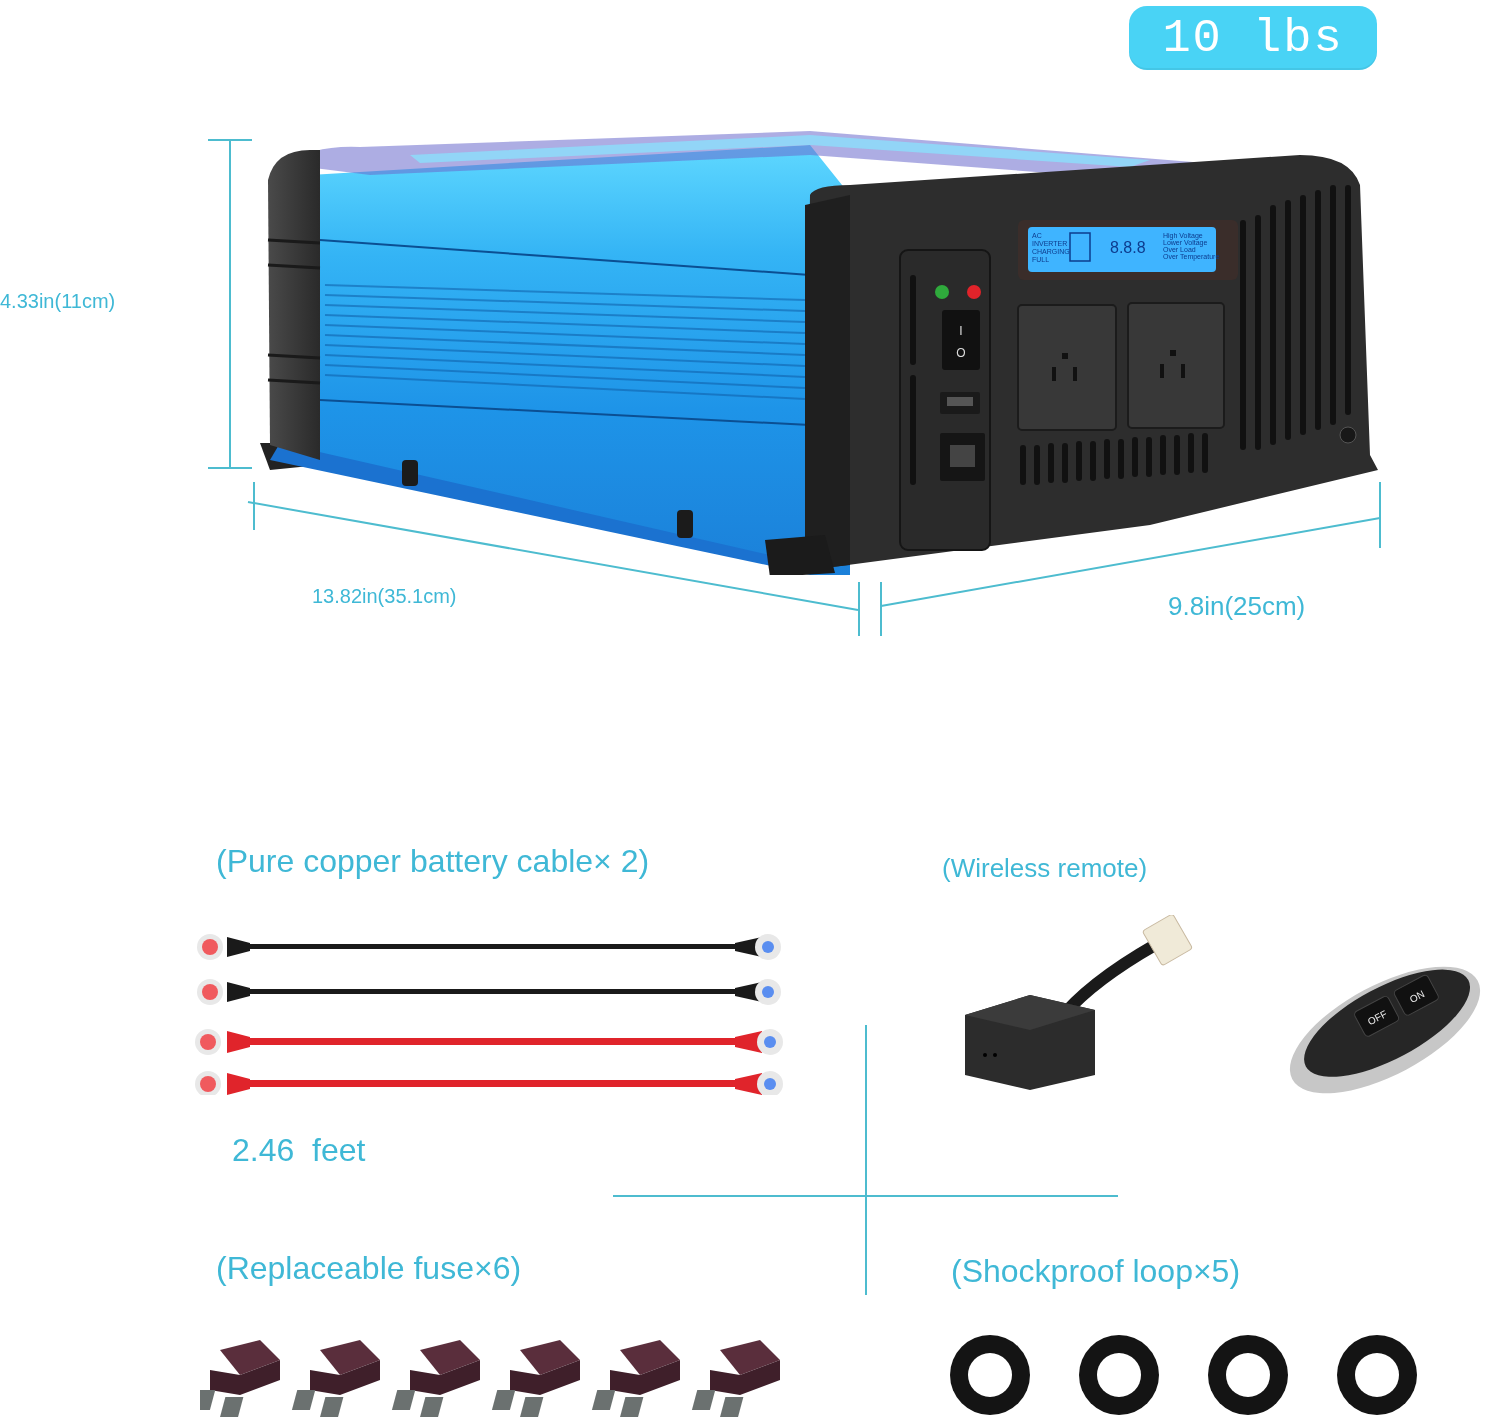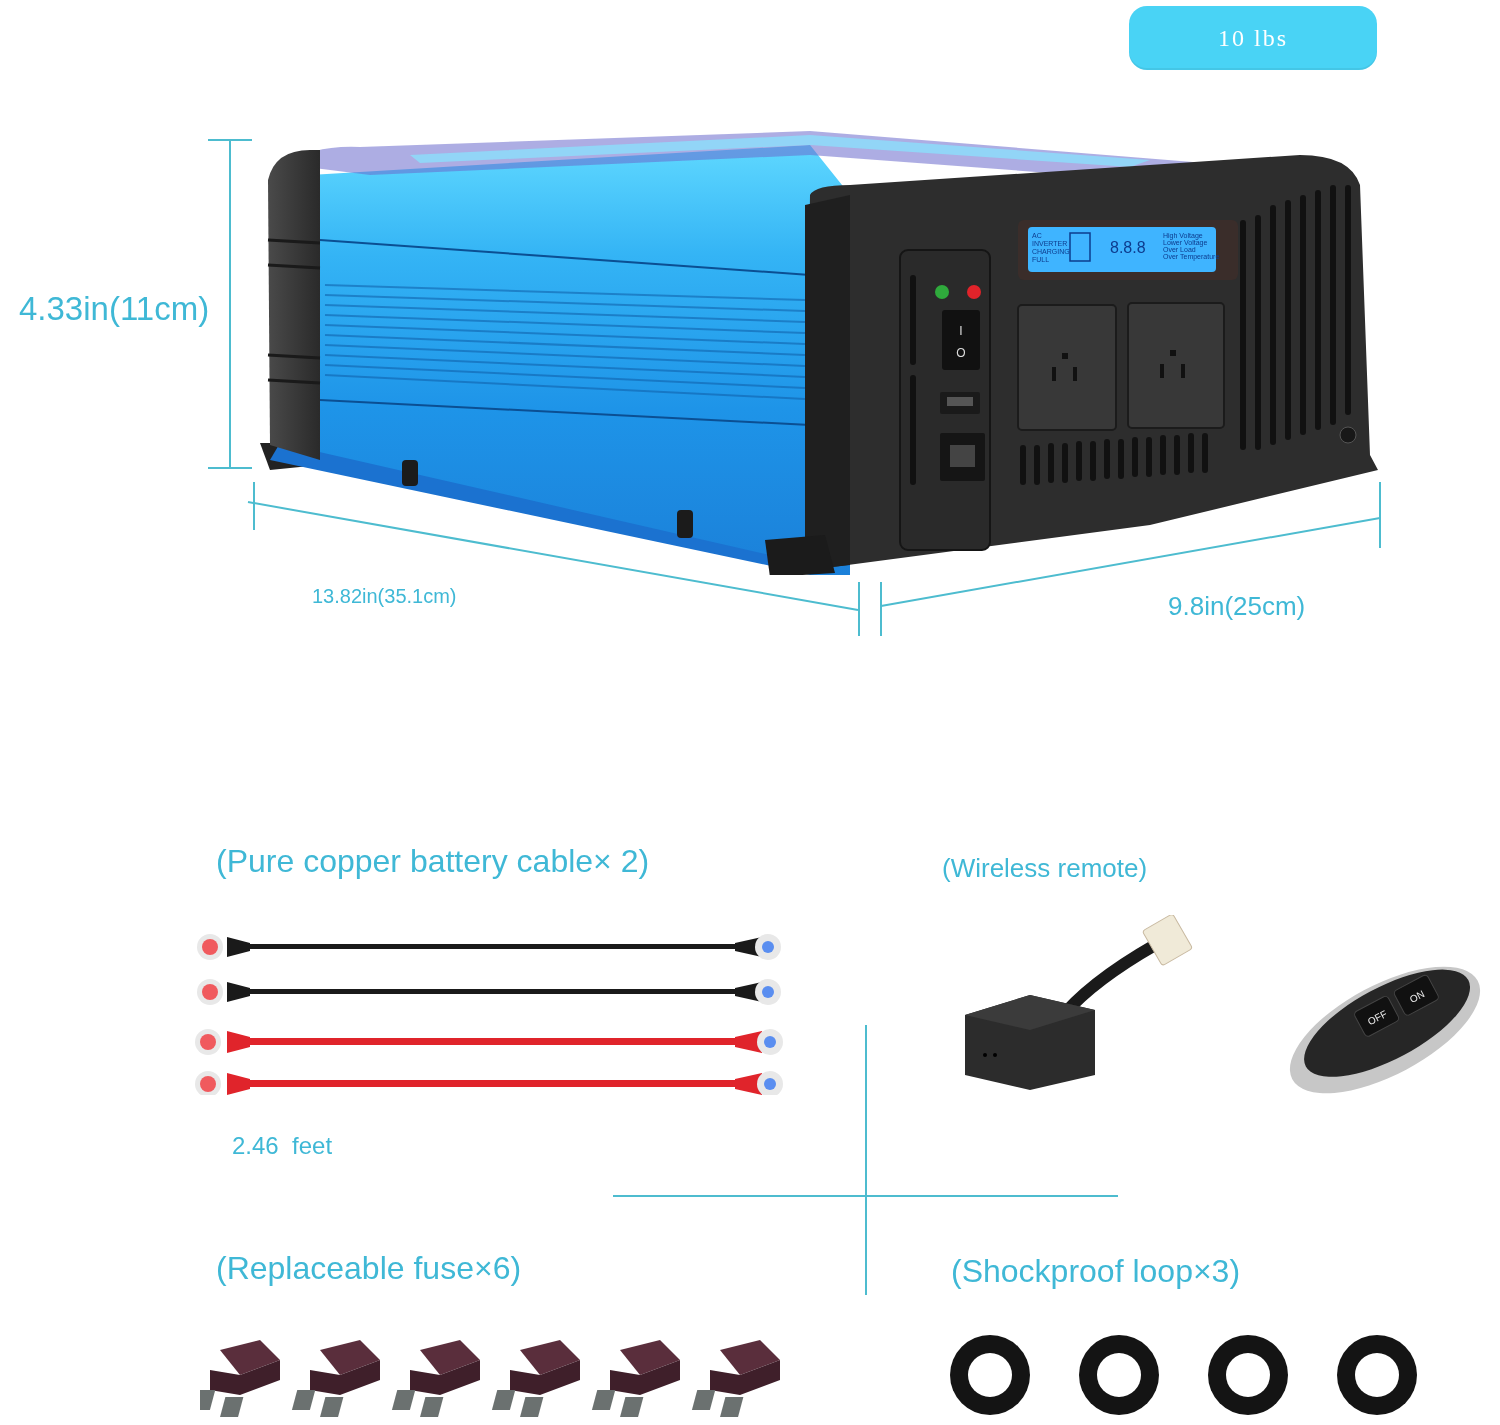--- a/index.html
+++ b/index.html
@@ -6,36 +6,36 @@
   body { width: 1500px; height: 1425px; position: relative; overflow: hidden;
          font-family: "Liberation Sans", sans-serif; }
   .abs { position: absolute; }
   .label { color: #3fb8d6; font-family: "Liberation Sans", sans-serif; white-space: nowrap; }
   .line { position: absolute; background: #4dbccf; }
 
   
   .badge { left: 1129px; top: 6px; width: 248px; height: 64px; border-radius: 18px;
            background: #49d3f5; box-shadow: inset 0 -2px 0 rgba(0,0,0,0.06);
            display: flex; align-items: center; justify-content: center; }
-  .badge span { font-family: Liberation Serif, serif; color: #ffffff; font-size: 24px; letter-spacing: 2px; }
+  .badge span { font-family: Liberation Mono, monospace; color: #ffffff; font-size: 47px; letter-spacing: 2px; }
 
   
   .inverter { left: 250px; top: 125px; width: 1130px; height: 450px; }
 </style>
 </head>
 <body>
 
 <div class="abs badge">
   <span>10 lbs</span>
 </div>
 
 <div class="line" style="left:208px;top:139px;width:44px;height:2px;"></div>
 <div class="line" style="left:229px;top:140px;width:2px;height:328px;"></div>
 <div class="line" style="left:208px;top:467px;width:44px;height:2px;"></div>
-<div class="abs label" style="left:0px;top:290px;font-size:33px;padding-left:19px;">4.33in(11cm)</div>
+<div class="abs label" style="left:0px;top:290px;font-size:20px;">4.33in(11cm)</div>
 
 <svg class="abs" style="left:240px;top:470px;" width="1160" height="180">
   <line x1="14" y1="12" x2="14" y2="60" stroke="#4dbccf" stroke-width="2"></line>
   <line x1="8" y1="32" x2="618" y2="140" stroke="#4dbccf" stroke-width="2"></line>
   <line x1="619" y1="112" x2="619" y2="166" stroke="#4dbccf" stroke-width="2"></line>
   <line x1="641" y1="112" x2="641" y2="166" stroke="#4dbccf" stroke-width="2"></line>
   <line x1="641" y1="136" x2="1140" y2="48" stroke="#4dbccf" stroke-width="2"></line>
   <line x1="1140" y1="12" x2="1140" y2="78" stroke="#4dbccf" stroke-width="2"></line>
 </svg>
 <div class="abs label" style="left:312px;top:585px;font-size:20px;">13.82in(35.1cm)</div>
@@ -200,21 +200,21 @@
 
     <circle cx="18" cy="159" r="13" fill="#e8e8e8"></circle>
       <circle cx="18" cy="159" r="8" fill="#f05a5e"></circle>
     <path d="M37 148 L60 154 L60 164 L37 170 Z" fill="#e0242b"></path>
     <rect x="55" y="155" width="500" height="7" fill="#e0242b"></rect>
     <path d="M545 154 L572 148 L572 170 L545 164 Z" fill="#e0242b"></path>
     <circle cx="580" cy="159" r="13" fill="#e8e8e8"></circle>
       <circle cx="580" cy="159" r="6" fill="#5a8ef0"></circle>
   </g>
 </svg>
-<div class="abs label" style="left:232px;top:1132px;font-size:24px;white-space:pre;">2.46  feet</div>
+<div class="abs label" style="left:232px;top:1132px;font-size:32px;white-space:pre;">2.46  feet</div>
 
 <div class="abs label" style="left:942px;top:853px;font-size:26px;">(Wireless remote)</div>
 <svg class="abs" style="left:955px;top:915px;" width="250" height="190">
   <path d="M100 110 Q130 70 200 30" stroke="#1a1a1a" stroke-width="12" fill="none"></path>
   <rect x="195" y="5" width="35" height="40" rx="3" fill="#f0ead8" stroke="#c8b9a0" transform="rotate(-30 212 25)"></rect>
   <path d="M10 100 L75 80 L140 95 L140 160 L75 175 L10 160 Z" fill="#2c2c2c"></path>
   <path d="M10 100 L75 80 L140 95 L75 115 Z" fill="#3b3b3b"></path>
   <circle cx="30" cy="140" r="2" fill="#000"></circle>
     <circle cx="40" cy="140" r="2" fill="#000"></circle>
 </svg>
@@ -237,21 +237,21 @@
     <rect x="12" y="55" width="18" height="20" fill="#6b7170" transform="skewX(-15)"></rect>
     <rect x="42" y="62" width="18" height="20" fill="#6b7170" transform="skewX(-15)"></rect>
   </g>
   <use href="#fuse" x="100"></use>
   <use href="#fuse" x="200"></use>
   <use href="#fuse" x="300"></use>
   <use href="#fuse" x="400"></use>
   <use href="#fuse" x="500"></use>
 </svg>
 
-<div class="abs label" style="left:951px;top:1253px;font-size:32px;">(Shockproof loop×3)</div>
+<div class="abs label" style="left:951px;top:1253px;font-size:32px;">(Shockproof loop×5)</div>
 <svg class="abs" style="left:945px;top:1330px;" width="530" height="95">
   <g>
     <circle cx="45" cy="45" r="40" fill="#141414"></circle>
       <circle cx="45" cy="45" r="22" fill="#ffffff"></circle>
     <circle cx="174" cy="45" r="40" fill="#141414"></circle>
       <circle cx="174" cy="45" r="22" fill="#ffffff"></circle>
     <circle cx="303" cy="45" r="40" fill="#141414"></circle>
       <circle cx="303" cy="45" r="22" fill="#ffffff"></circle>
     <circle cx="432" cy="45" r="40" fill="#141414"></circle>
       <circle cx="432" cy="45" r="22" fill="#ffffff"></circle>

